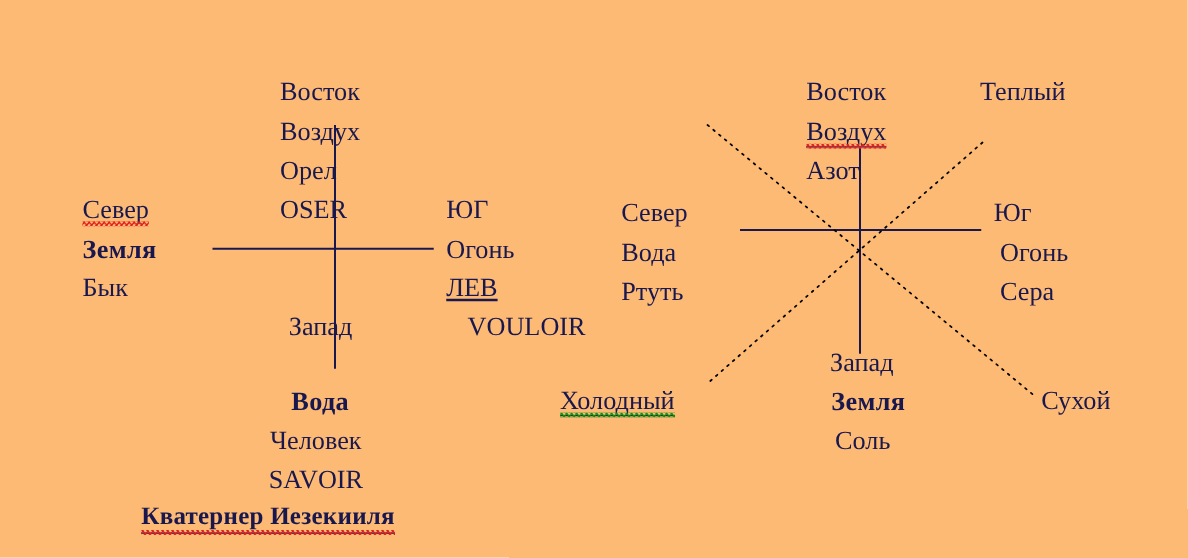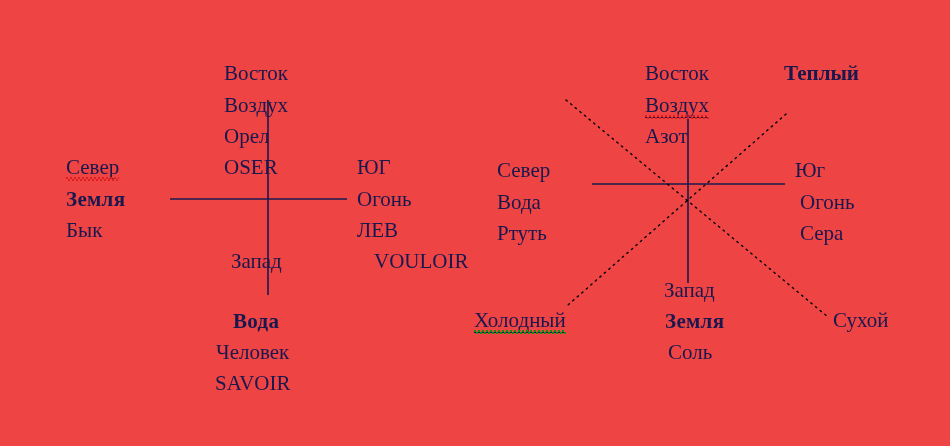--- a/index.html
+++ b/index.html
@@ -2,21 +2,21 @@
 <html><head>
 <meta charset="utf-8">
 <title>Кватернеры</title>
 <style>
   html,body{margin:0;padding:0;background:#ffffff;}
   body{
     font-family:"Liberation Serif","DejaVu Serif",serif;
     color:#18184f;
     width:950px;height:446px;position:relative;overflow:hidden;
   }
-  .stage{position:relative;width:950px;height:446px;background:#ef4444;}
+  .stage{position:relative;width:950px;height:446px;background:#fdba74;}
 
   .lbl{
     position:absolute;
     font-size:21px;
     line-height:1;
     color:#18184f;
     white-space:nowrap;
   }
   .bold{font-weight:bold;letter-spacing:.3px;}
   .title{
@@ -81,31 +81,32 @@
   <div class="lbl" style="left:224px;top:95px;">Воздух</div>
   <div class="lbl" style="left:224px;top:126px;">Орел</div>
   <div class="lbl" style="left:224px;top:157px;">OSER</div>
 
   <div class="lbl" style="left:66px;top:157px;"><span class="sq-red">Север</span></div>
   <div class="lbl bold" style="left:66px;top:189px;">Земля</div>
   <div class="lbl" style="left:66px;top:220px;">Бык</div>
 
   <div class="lbl" style="left:357px;top:157px;">ЮГ</div>
   <div class="lbl" style="left:357px;top:189px;">Огонь</div>
-  <div class="lbl" style="left:357px;top:220px;">ЛЕВ</div>
+  <div class="lbl" style="left:357px;top:220px;text-decoration:underline;">ЛЕВ</div>
   <div class="lbl" style="left:374px;top:251px;">VOULOIR</div>
 
   <div class="lbl" style="left:231px;top:251px;">Запад</div>
   <div class="lbl bold" style="left:233px;top:311px;">Вода</div>
   <div class="lbl" style="left:216px;top:342px;">Человек</div>
   <div class="lbl" style="left:215px;top:373px;">SAVOIR</div>
 
+  <div class="title" style="left:113px;top:402px;"><span class="sq-red ul-solid">Кватернер Иезекииля</span></div>
 
-  <div class="lbl" style="left:784px;top:63px;font-weight:bold;">Теплый</div>
-  <div class="lbl" style="left:474px;top:310px;text-decoration:underline;"><span class="sq-green ul-solid">Холодный</span></div>
+  <div class="lbl" style="left:784px;top:63px;">Теплый</div>
+  <div class="lbl" style="left:448px;top:310px;text-decoration:underline;"><span class="sq-green ul-solid">Холодный</span></div>
   <div class="lbl" style="left:833px;top:310px;">Сухой</div>
 
   <div class="lbl" style="left:645px;top:63px;">Восток</div>
   <div class="lbl" style="left:645px;top:95px;"><span class="sq-red ul-solid">Воздух</span></div>
   <div class="lbl" style="left:645px;top:126px;text-align:center;">Азот</div>
 
   <div class="lbl" style="left:497px;top:160px;">Север</div>
   <div class="lbl" style="left:497px;top:192px;">Вода</div>
   <div class="lbl" style="left:497px;top:223px;">Ртуть</div>
 

